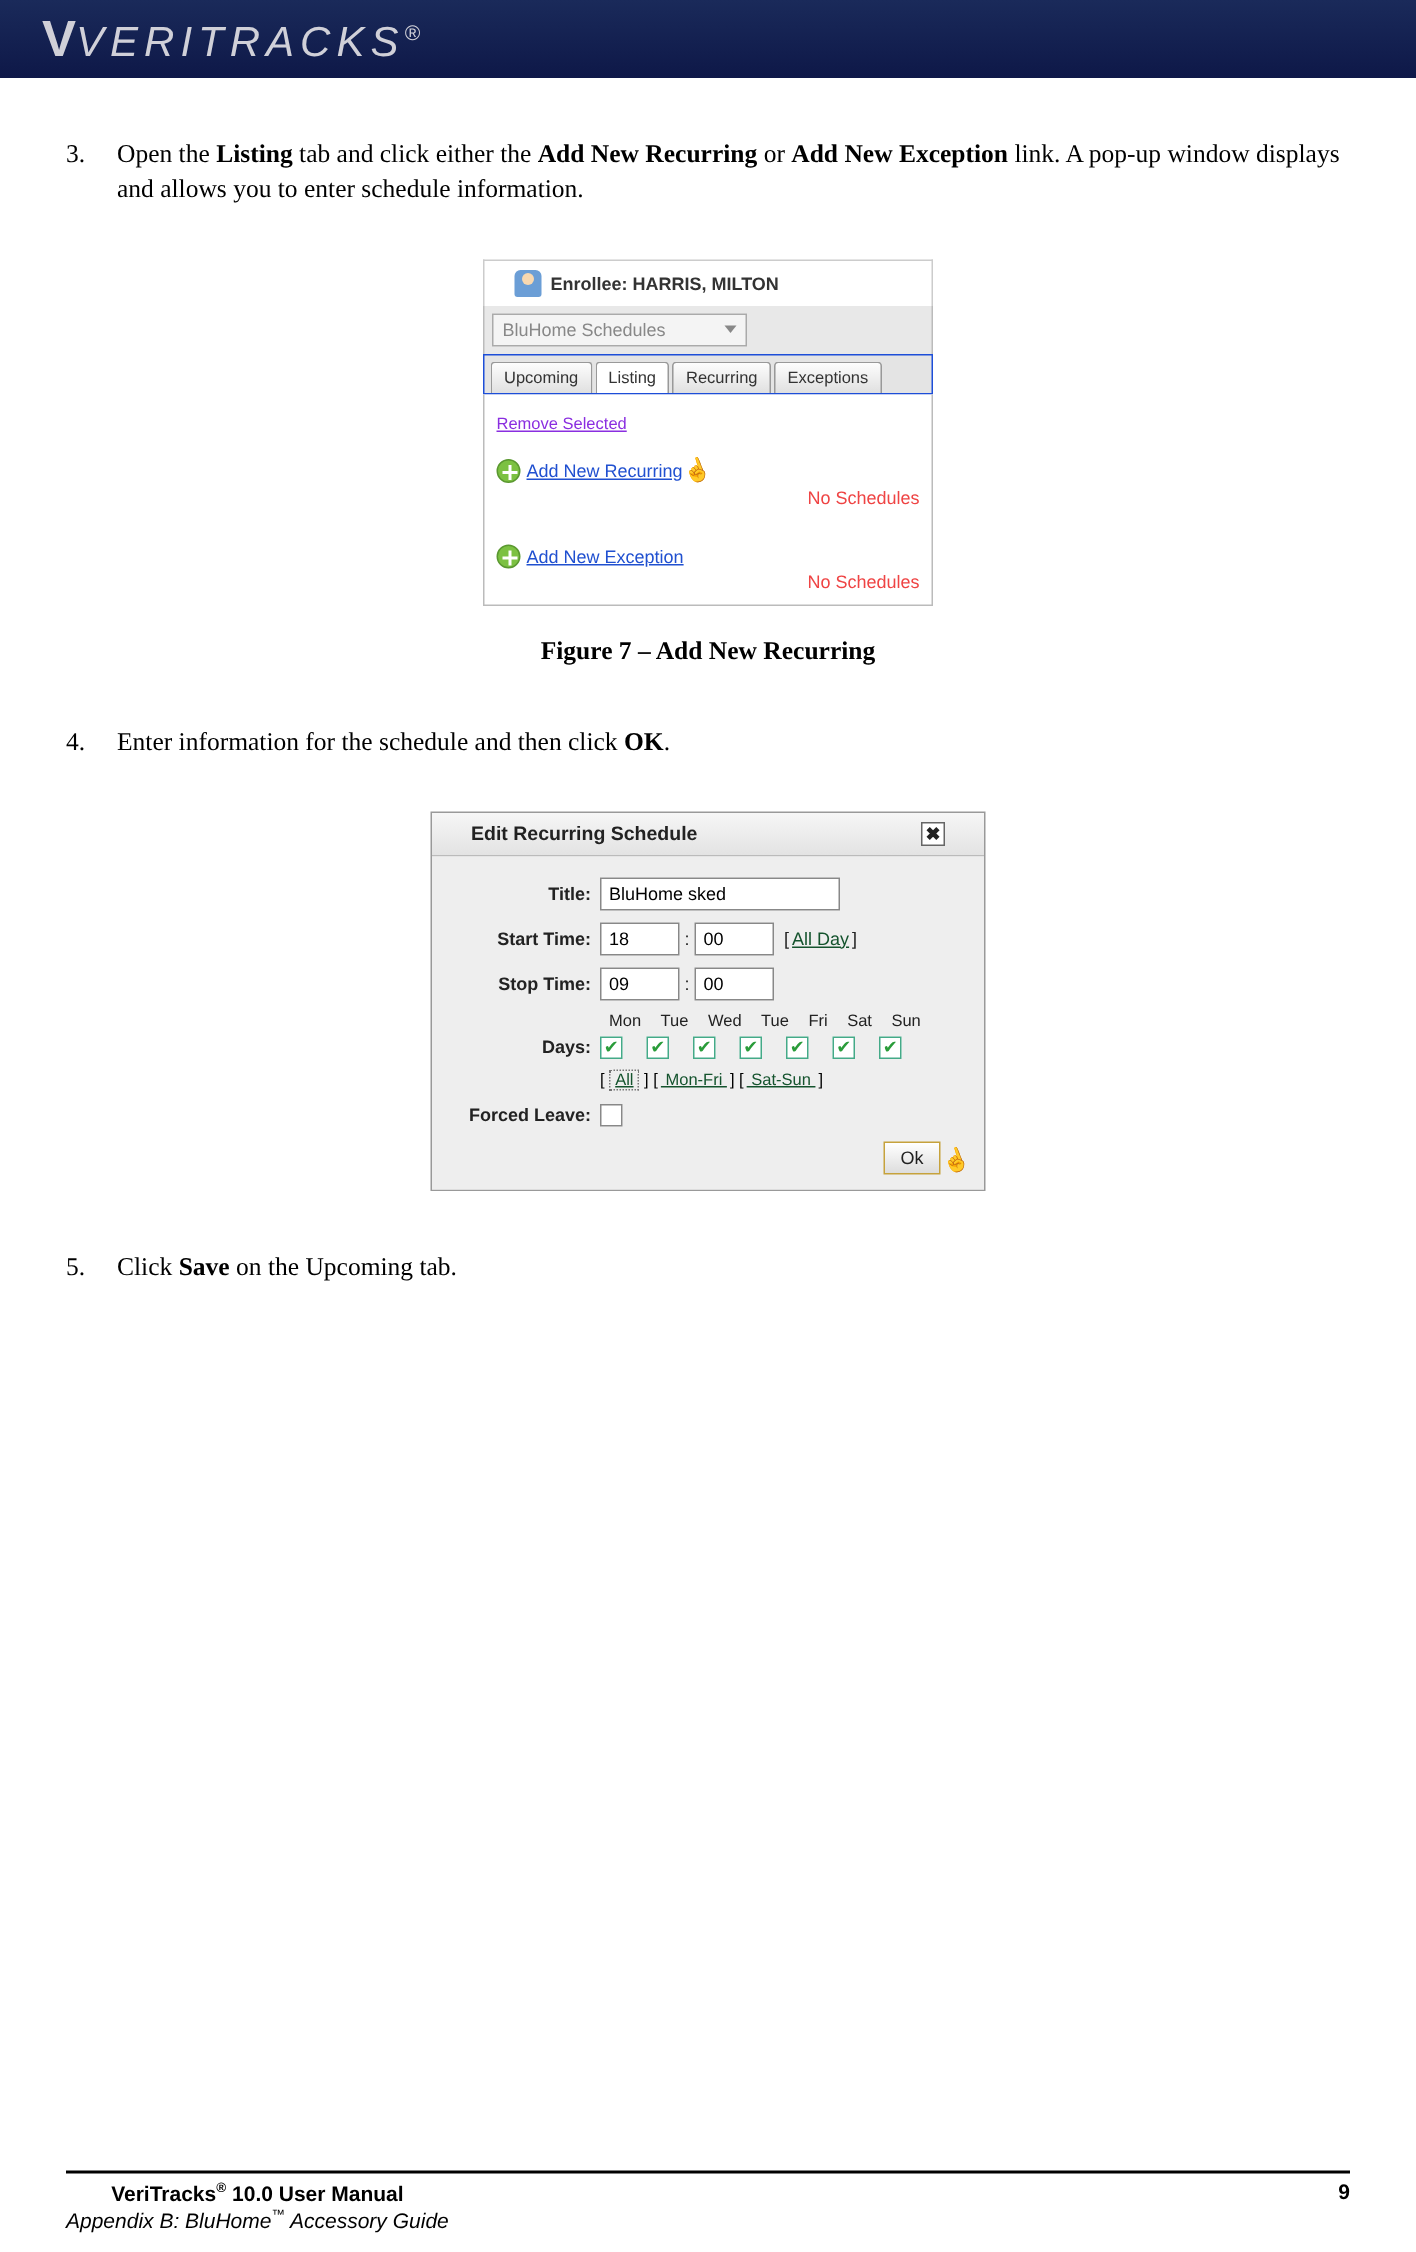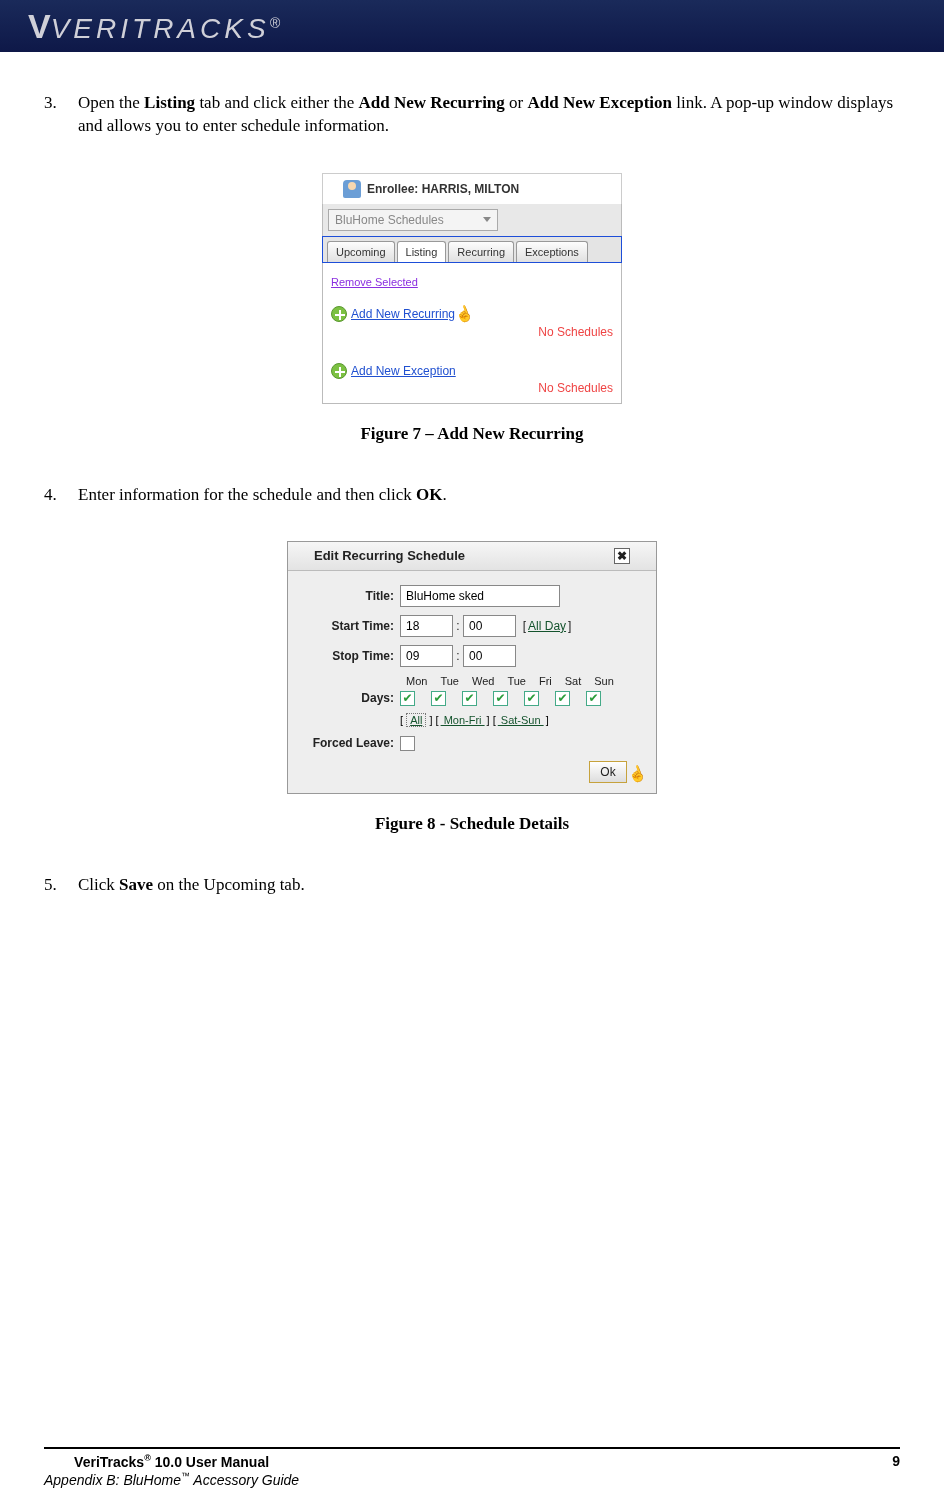--- a/index.html
+++ b/index.html
@@ -221,21 +221,20 @@
           <div class="row" style="margin-top:10px;">
             <span class="lbl" style="line-height:1.1;"><span>Forced Leave:</span></span>
             <span class="ck off"></span>
           </div>
           <div class="okrow">
             <span class="okbtn">Ok</span>
             <span class="hand-cursor" style="margin-left:-2px;"></span>
           </div>
         </div>
       </div>
-      <div class="figcaption">Figure 8 - Schedule Details</div>
     </div>
 
     <ol class="steps">
       <li>
         <span class="num">5.</span>
         <span>Click </span><span class="bold">Save</span><span> on the Upcoming tab.</span>
       </li>
     </ol>
   </div>
 

